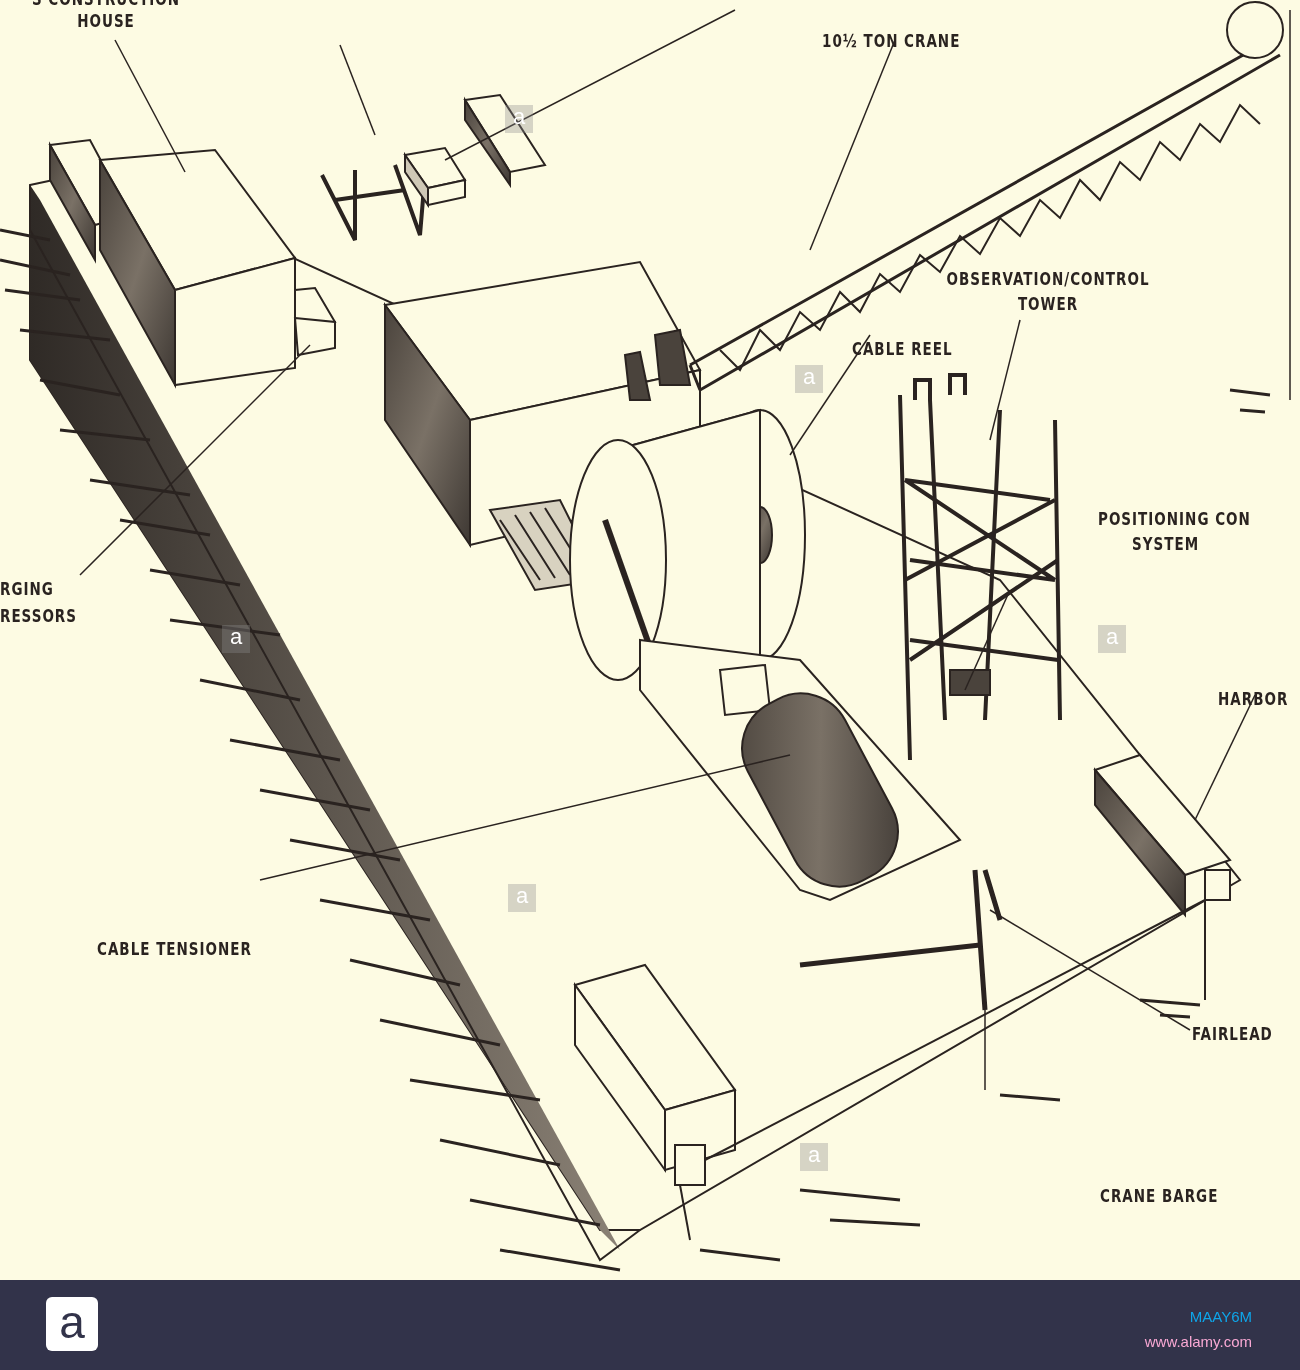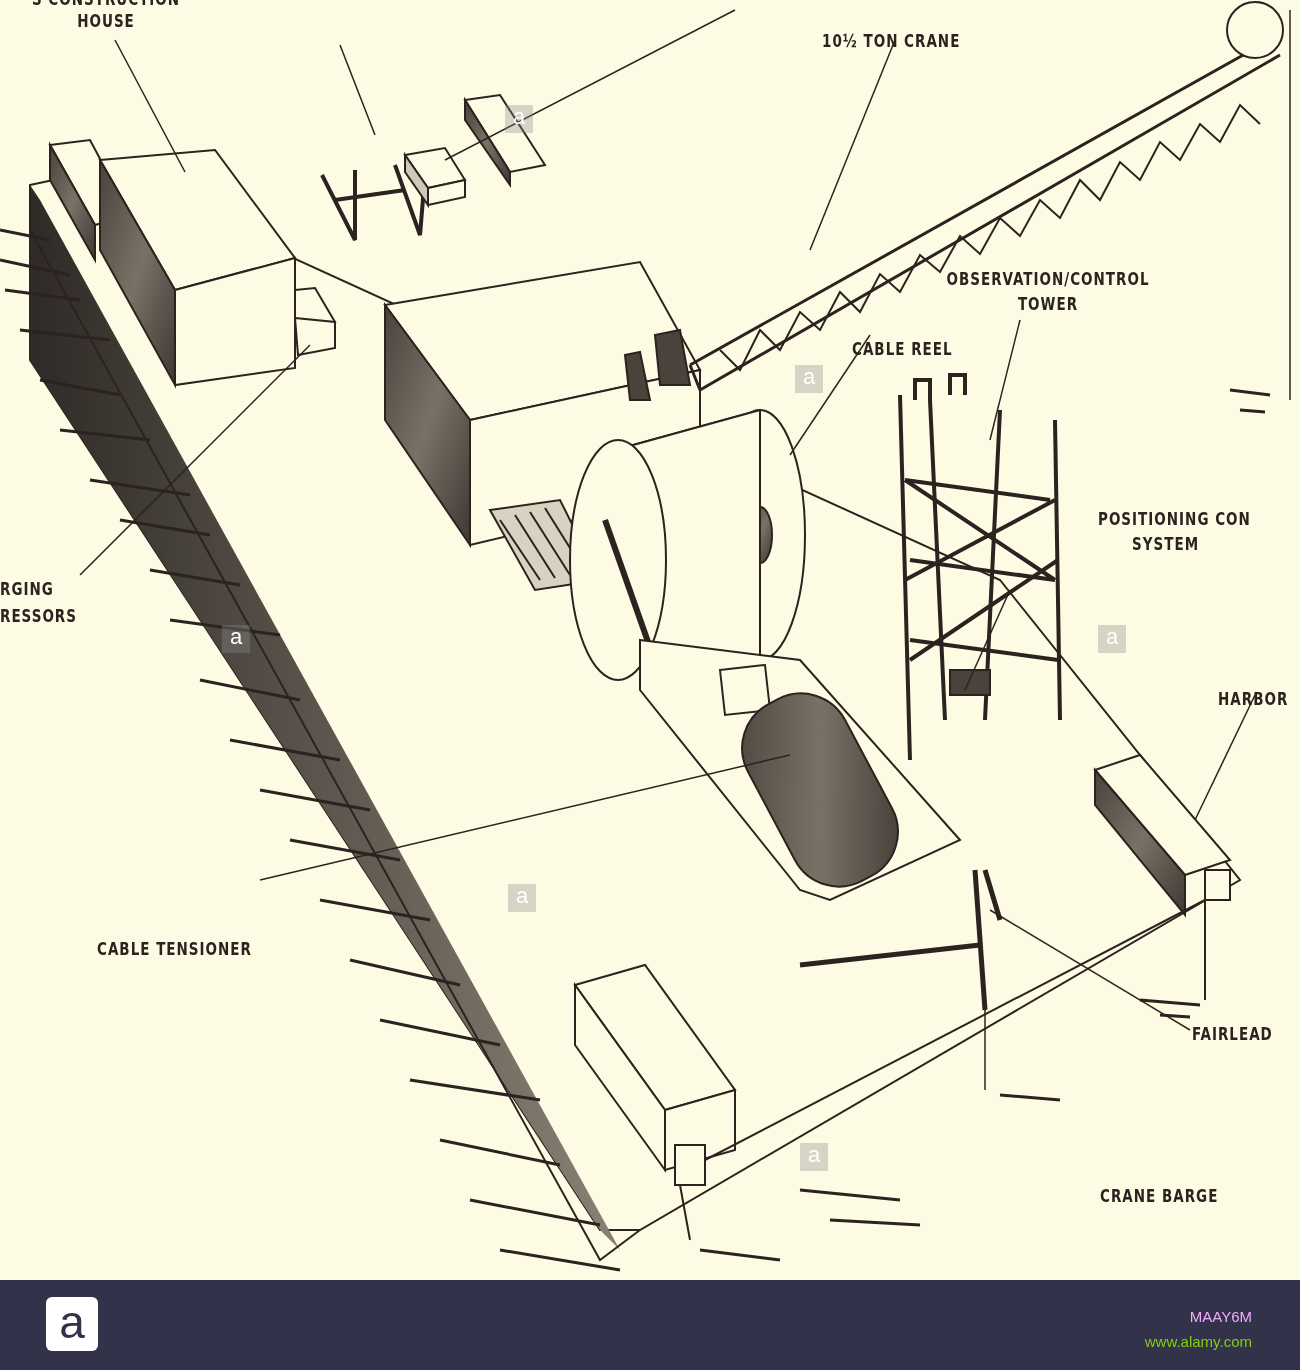--- a/index.html
+++ b/index.html
@@ -4,22 +4,22 @@
 <style>
   html,body{margin:0;padding:0;background:#fdfbe3;}
   body{width:1300px;height:1370px;position:relative;overflow:hidden;font-family:"Liberation Sans",sans-serif;}
   .stage{position:absolute;left:0;top:0;width:1300px;height:1268px;background:#fdfbe3;}
   svg.drawing{position:absolute;left:0;top:0;}
   .lbl{position:absolute;font-family:"DejaVu Sans Condensed","DejaVu Sans",sans-serif;font-weight:bold;font-size:15px;letter-spacing:1px;color:#2a2320;white-space:nowrap;line-height:18px;transform:scaleY(1.15);}
   .lbl.c{text-align:center;}
   .footer{position:absolute;left:0;top:1280px;width:1300px;height:90px;background:#32334a;}
   .logo-box{position:absolute;left:46px;top:17px;width:52px;height:54px;background:#fff;border-radius:6px;color:#32334a;font-size:46px;line-height:50px;text-align:center;font-family:"Liberation Sans",sans-serif;}
   .brand{position:absolute;left:118px;top:12px;color:#fff;font-size:48px;font-family:"Liberation Sans",sans-serif;letter-spacing:-1px;}
-  .code{position:absolute;right:48px;top:28px;color:#f0abfc;font-size:15px;text-align:right;font-family:"Liberation Sans",sans-serif;}
-  .url{position:absolute;right:48px;top:53px;color:#84cc16;font-size:15px;text-align:right;font-family:"Liberation Sans",sans-serif;}
+  .code{position:absolute;right:48px;top:28px;color:#0ea5e9;font-size:15px;text-align:right;font-family:"Liberation Sans",sans-serif;}
+  .url{position:absolute;right:48px;top:53px;color:#f9a8d4;font-size:15px;text-align:right;font-family:"Liberation Sans",sans-serif;}
   .wm{position:absolute;width:28px;height:28px;background:rgba(140,140,140,0.35);color:#fff;font-size:22px;line-height:24px;text-align:center;font-family:"Liberation Sans",sans-serif;}
 </style>
 </head>
 <body>
 
 <div class="stage">
   <svg class="drawing" width="1300" height="1280" viewBox="0 0 1300 1280">
     <defs>
       <linearGradient id="dark" x1="0" y1="0" x2="1" y2="1">
         <stop offset="0" stop-color="#4a433c"></stop>

